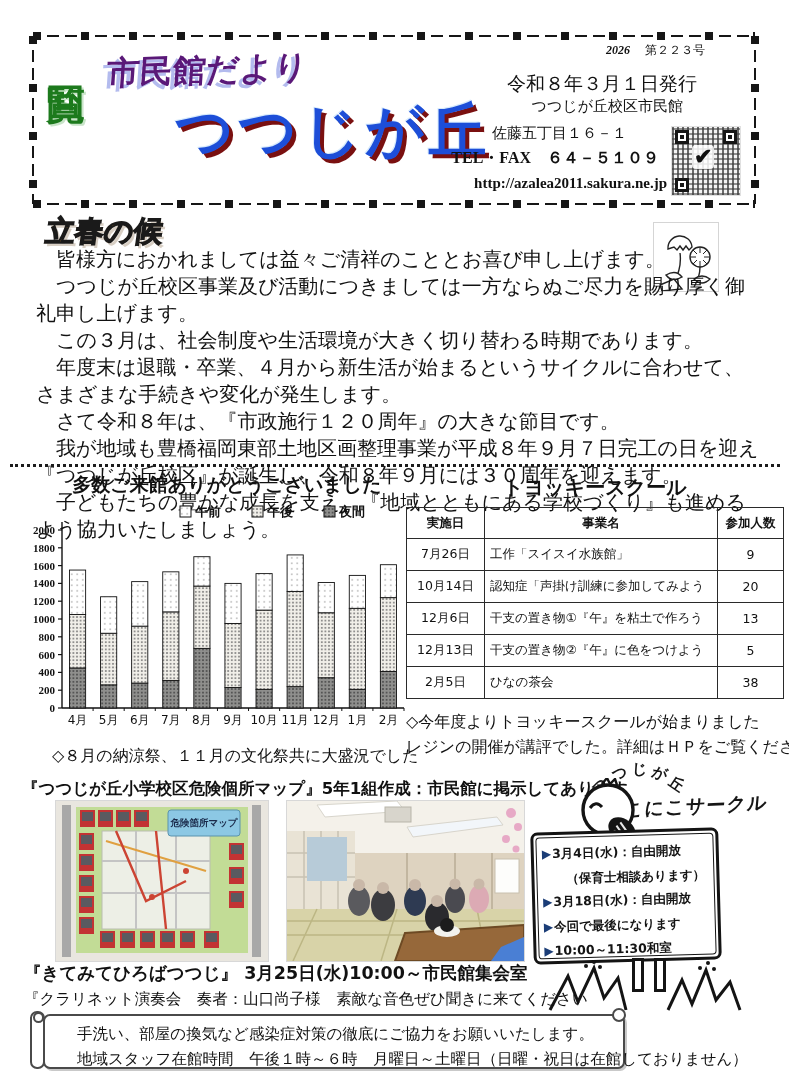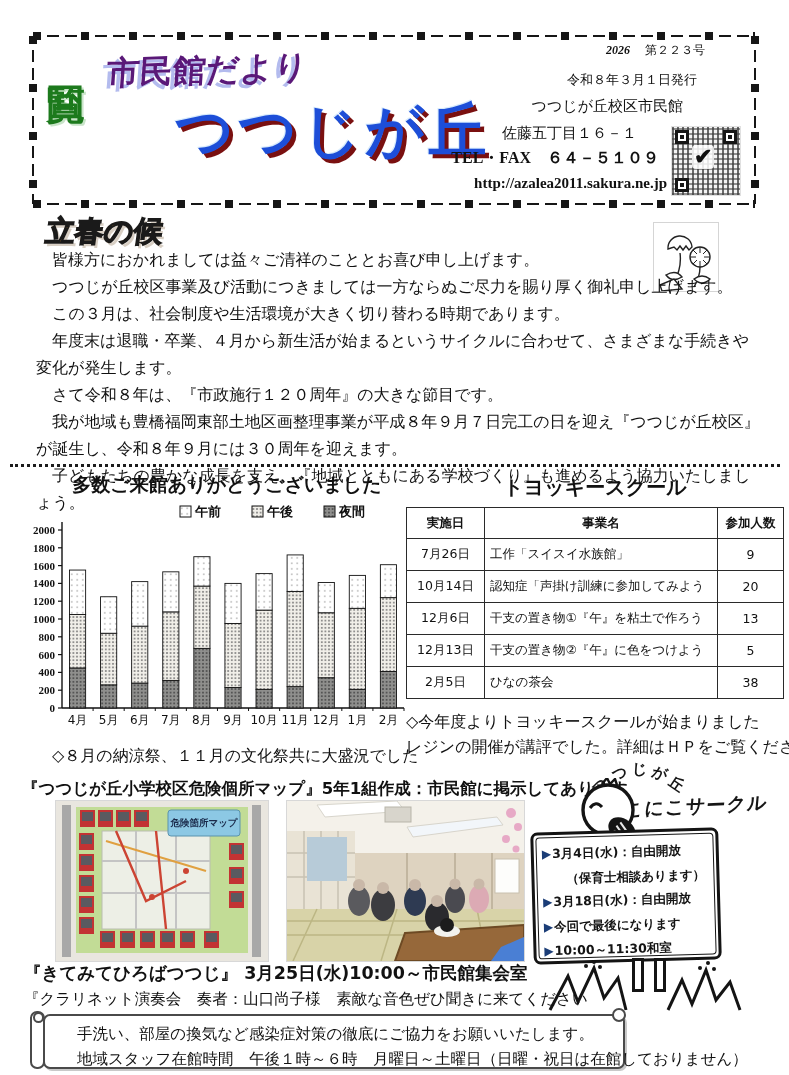--- a/index.html
+++ b/index.html
@@ -34,21 +34,21 @@
         repeating-linear-gradient(0deg,rgba(60,60,60,.55) 0 2px,transparent 2px 5px),
         repeating-linear-gradient(90deg,#6a6a6a 0 2px,#f4f4f4 2px 5px);}
   .qr-finder{position:absolute;width:14px;height:14px;background:#fff;border:3px solid #161616;box-sizing:border-box;}
   .qr-finder::after{content:'';position:absolute;left:2px;top:2px;width:4px;height:4px;background:#161616;}
   .qr-bird{position:absolute;left:20px;top:18px;font-size:22px;font-weight:bold;color:#101010;
            background:rgba(255,255,255,.85);border-radius:4px;line-height:24px;padding:0 2px;}
 
   
   .season{font-family:"DejaVu Sans",sans-serif;font-weight:bold;font-size:29px;color:#f2a02c;
           -webkit-text-stroke:1.3px #1a1a1a;transform:skewX(-8deg);text-shadow:3px 3px 0 #d8cfc4;white-space:nowrap;}
-  .body-text{width:724px;font-size:16px;line-height:27px;}
+  .body-text{width:724px;font-size:20px;line-height:27px;}
   .body-text p{margin:0;text-indent:1em;}
   .sig-row{display:flex;justify-content:space-between;padding-right:4px;}
   .sig-row .lead{text-indent:1em;}
   .dots{border-top:3px dotted #1c1c1c;}
 
   
   .chart-title{font-family:"DejaVu Sans",sans-serif;font-weight:bold;font-size:19px;text-align:center;white-space:nowrap;}
   .chart-caption{font-size:16px;white-space:nowrap;}
   .tbl-title{font-family:"DejaVu Sans",sans-serif;font-weight:bold;font-size:20px;text-align:center;white-space:nowrap;}
   table.school{border-collapse:collapse;width:378px;table-layout:fixed;
@@ -104,23 +104,23 @@
       <div style="writing-mode:vertical-rl;">回覧</div>
     </div>
 
     <div class="abs nl-label" style="left:74px;top:12px;">市民館だより</div>
     <div class="abs big-title" style="left:142px;top:56px;">つつじが丘</div>
 
     <div class="abs hr-line" style="right:50px;top:6px;font-size:12px;">
       <span class="issue-year">2026</span>
       <span>　</span><span>第２２３号</span>
     </div>
-    <div class="abs hr-line" style="right:58px;top:35px;font-size:13px;">令和８年３月１日発行</div>
+    <div class="abs hr-line" style="right:58px;top:35px;font-size:19px;">令和８年３月１日発行</div>
     <div class="abs hr-line" style="right:72px;top:61px;font-size:15px;">つつじが丘校区市民館</div>
-    <div class="abs hr-line" style="right:118px;top:88px;font-size:15px;">佐藤五丁目１６－１</div>
+    <div class="abs hr-line" style="right:128px;top:88px;font-size:15px;">佐藤五丁目１６－１</div>
     <div class="abs hr-line" style="right:96px;top:112px;font-size:16px;font-weight:bold;">TEL・FAX　６４－５１０９</div>
     <div class="abs hr-line" style="right:88px;top:139px;font-size:15px;font-weight:bold;">http://azalea2011.sakura.ne.jp</div>
 
     <div class="qr" style="right:14px;top:90px;">
       <div class="qr-finder" style="left:3px;top:3px;"></div>
       <div class="qr-finder" style="right:3px;top:3px;"></div>
       <div class="qr-finder" style="left:3px;bottom:3px;"></div>
       <div class="qr-bird">✔</div>
     </div>
   </div>

